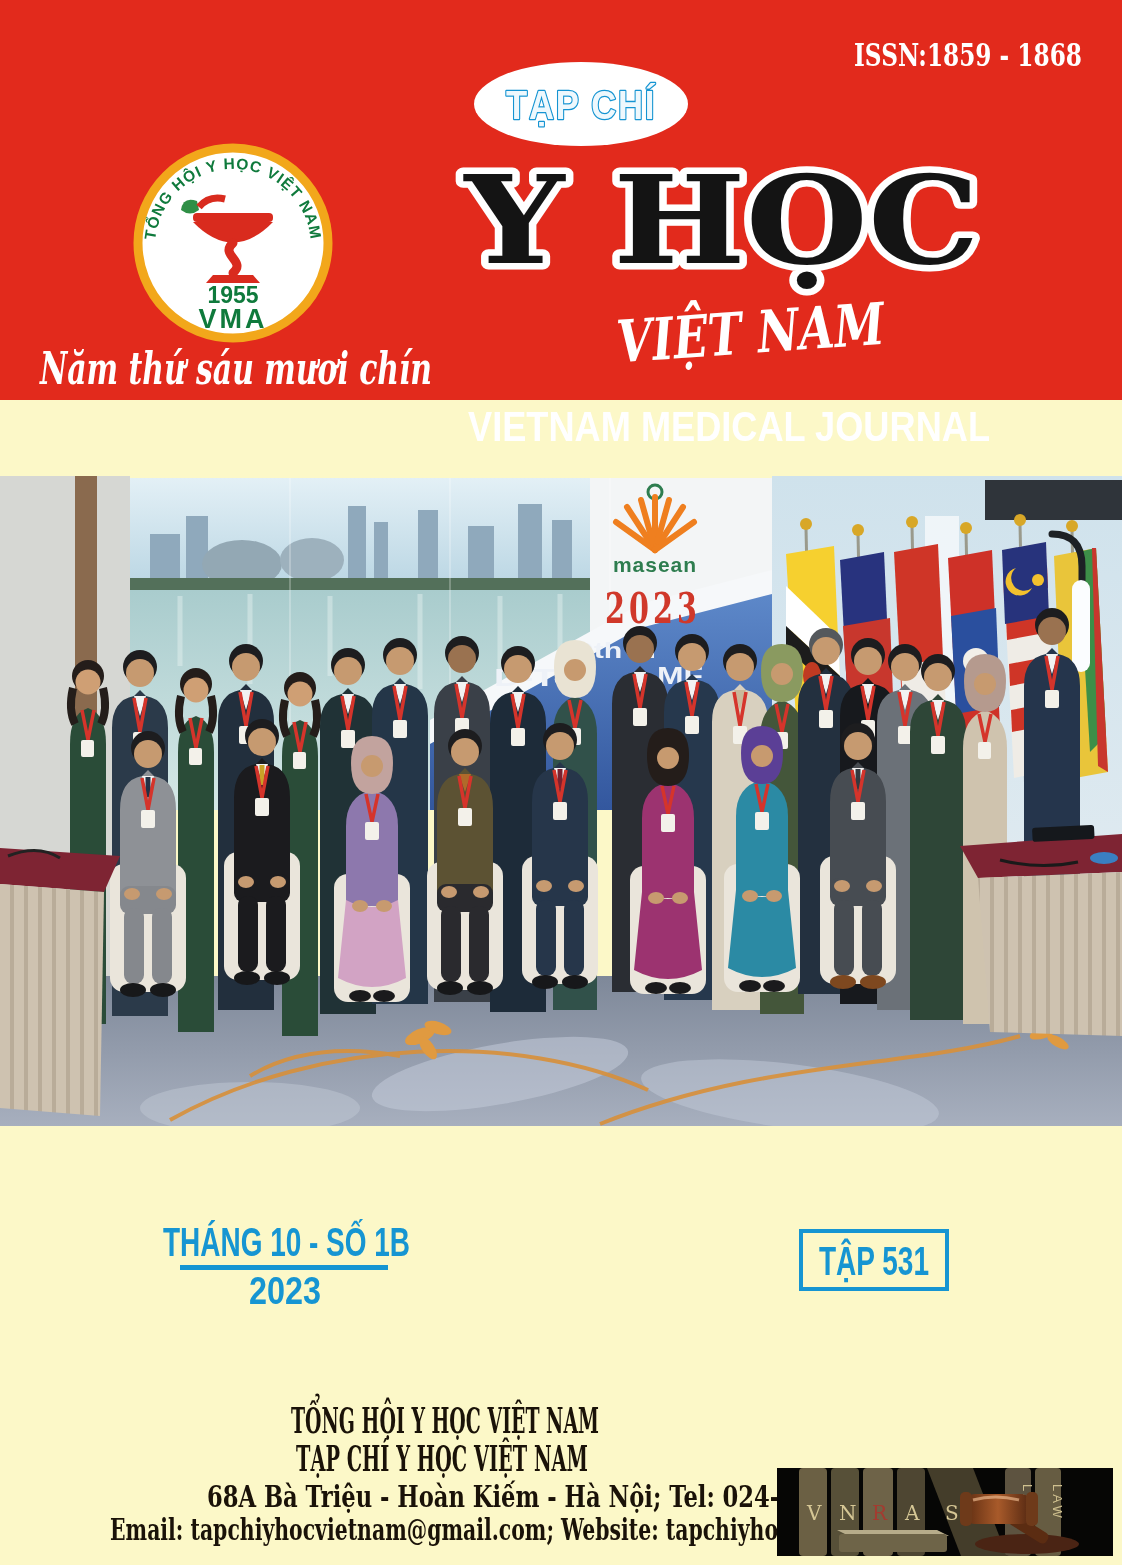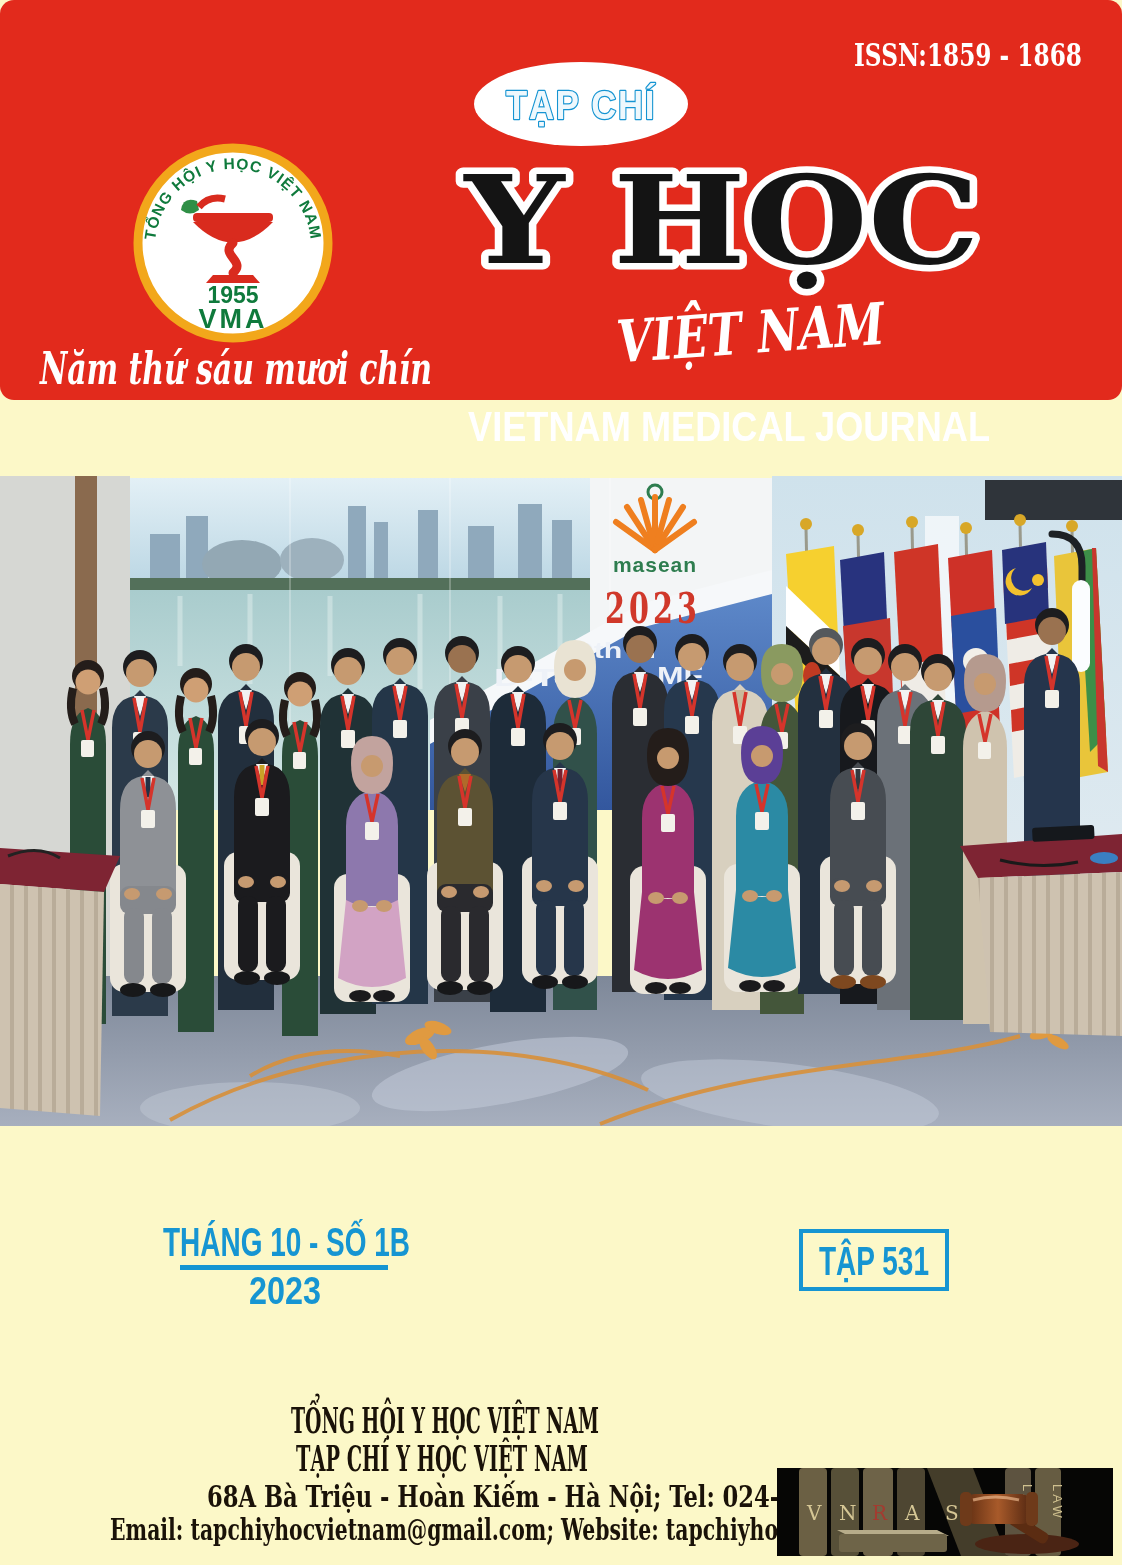--- a/index.html
+++ b/index.html
@@ -2,21 +2,21 @@
 <html style="--red: #e22a1c; --cream: #fcf8c8; --blue: #1695d2;"><head>
 <meta charset="utf-8">
 <style>
   :root { --red:#e22a1c; --cream:#fcf8c8; --blue:#1695d2; }
   html,body { margin:0; padding:0; background:#555; }
   #cover {
     position:relative; width:1122px; height:1565px; overflow:hidden;
     background:var(--cream); font-family:"Liberation Sans", sans-serif;
   }
   .abs { position:absolute; }
-  #red-band { left:0; top:0; width:1122px; height:400px; background:var(--red);border-radius:14px; }
+  #red-band { left:0; top:0; width:1122px; height:400px; background:var(--red); }
   #photo-wrap { left:0; top:476px; width:1122px; height:650px; }
   #footer-wrap { left:0; top:1126px; width:1122px; height:439px; background:var(--cream); }
   #law-wrap { left:777px; top:1468px; width:336px; height:88px; }
   svg { display:block; }
   text { user-select:none; }
 </style>
 </head>
 <body>
 
 <div id="cover">

